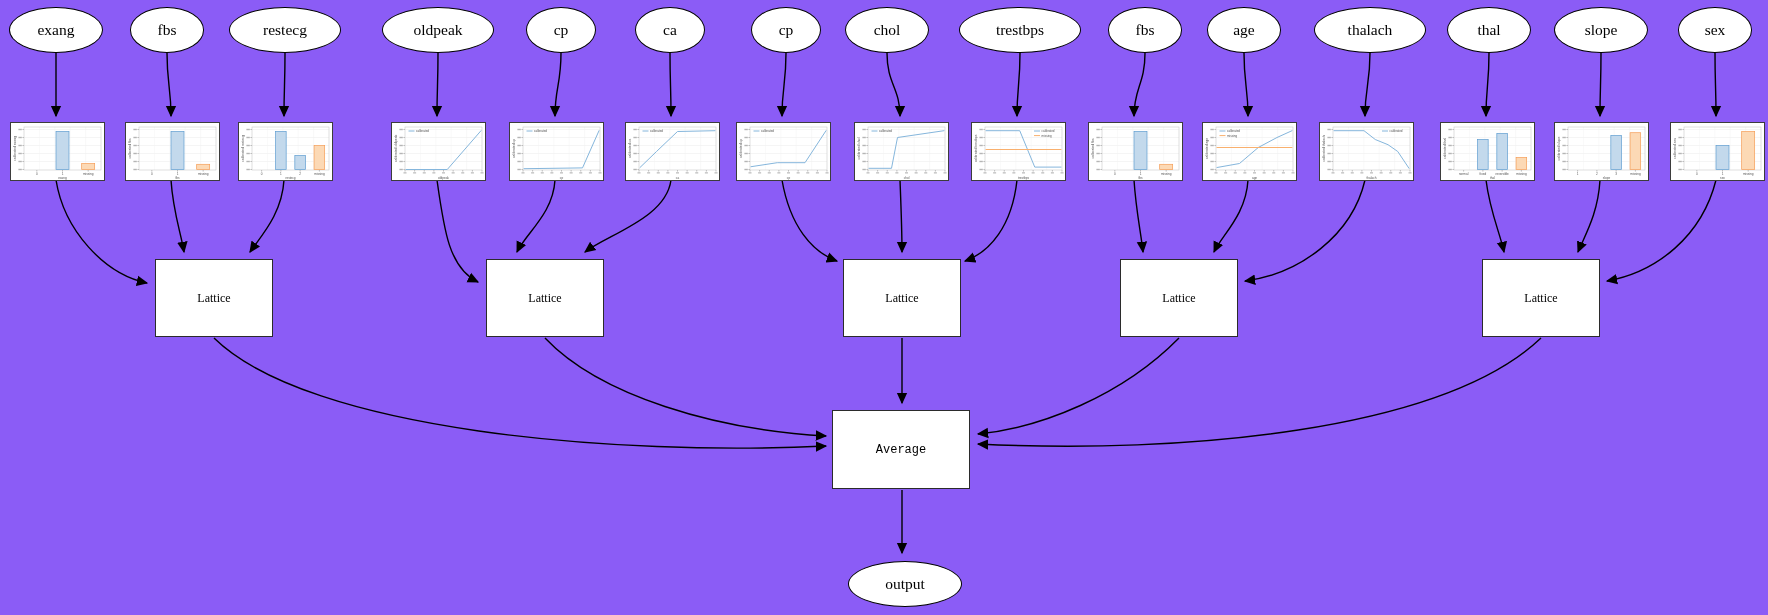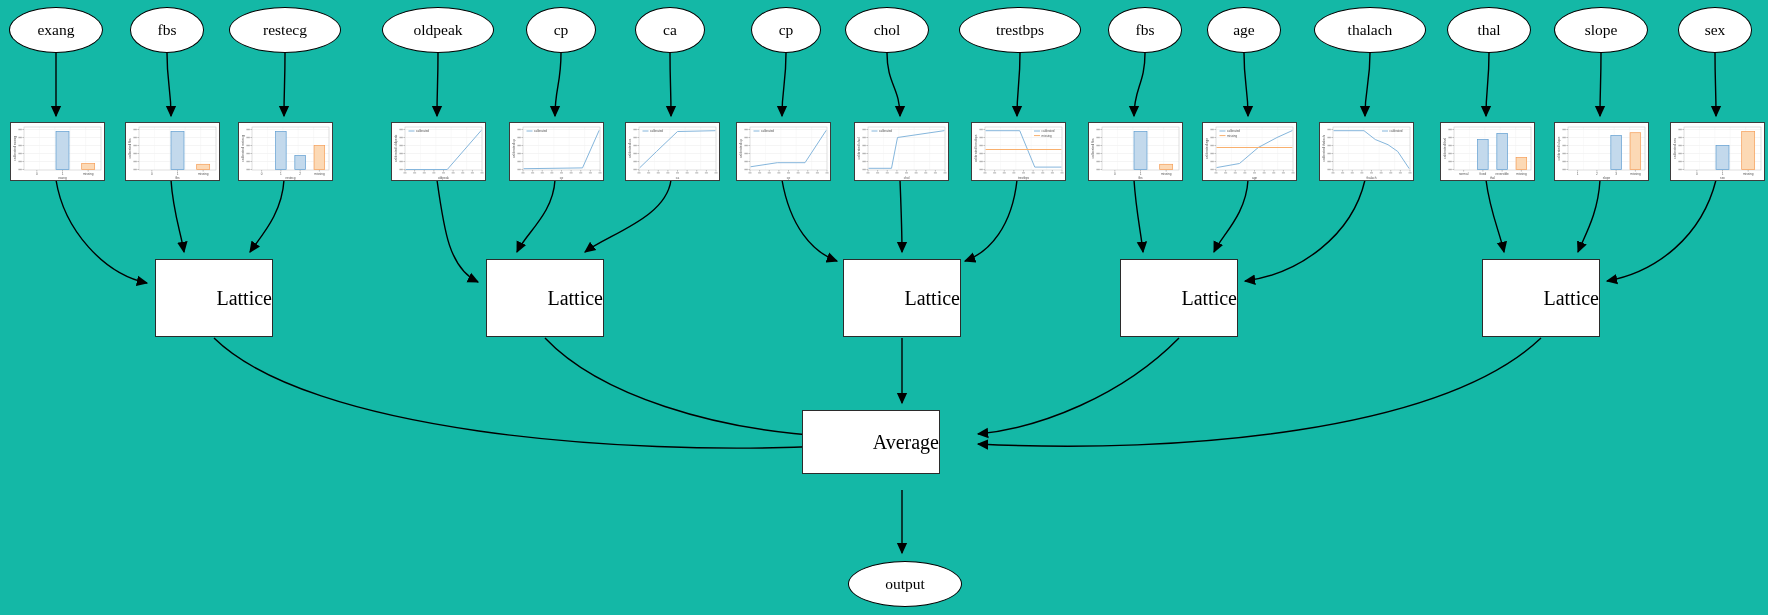--- a/index.html
+++ b/index.html
@@ -1,23 +1,23 @@
 <!DOCTYPE html>
 <html><head>
 <meta charset="utf-8">
 <style>
   html,body{margin:0;padding:0;background:#ffffff;}
-  .canvas{position:relative;width:1768px;height:615px;background:#14b8a6;overflow:hidden;
+  .canvas{position:relative;width:1768px;height:615px;background:#8b5cf6;overflow:hidden;
           font-family:"Liberation Serif", serif;}
   #edge-layer{position:absolute;left:0;top:0;width:1768px;height:615px;}
   .node-ellipse{position:absolute;border:1.6px solid #000;border-radius:50%;
     background:#fff;display:flex;align-items:center;justify-content:center;
     font-size:15.5px;color:#000;box-sizing:border-box;}
   .node-box{position:absolute;border:1.5px solid #2b2b2b;background:#fff;
-    display:flex;align-items:center;justify-content:flex-end;font-size:20px;color:#000;
+    display:flex;align-items:center;justify-content:center;font-size:12px;color:#000;
     box-sizing:border-box;}
   .mini-chart{position:absolute;border:1.6px solid #3c3c3c;background:#fff;box-sizing:content-box;}
   .mini-chart svg{display:block;}
 </style>
 </head>
 <body>
 
 <div class="canvas">
   <svg id="edge-layer" width="1768" height="615" viewBox="0 0 1768 615" xmlns="http://www.w3.org/2000/svg">
     <defs>
@@ -791,20 +791,20 @@
       </div>
       <div class="node-box" style="left: 843px; top: 259px; width: 118px; height: 78px;">
         <span>Lattice</span>
       </div>
       <div class="node-box" style="left: 1120px; top: 259px; width: 118px; height: 78px;">
         <span>Lattice</span>
       </div>
       <div class="node-box" style="left: 1482px; top: 259px; width: 118px; height: 78px;">
         <span>Lattice</span>
       </div>
-      <div class="node-box" style="left: 802px; top: 410px; width: 138px; height: 64px;">
+      <div class="node-box" style="left: 832px; top: 410px; width: 138px; height: 79px; font-family: Liberation Mono, monospace;">
         <span>Average</span>
       </div>
       <div class="node-ellipse" style="left: 848px; top: 561px; width: 114px; height: 46px;">
         <span>output</span>
       </div>
     </div>
 </div>
 
 </body></html>

